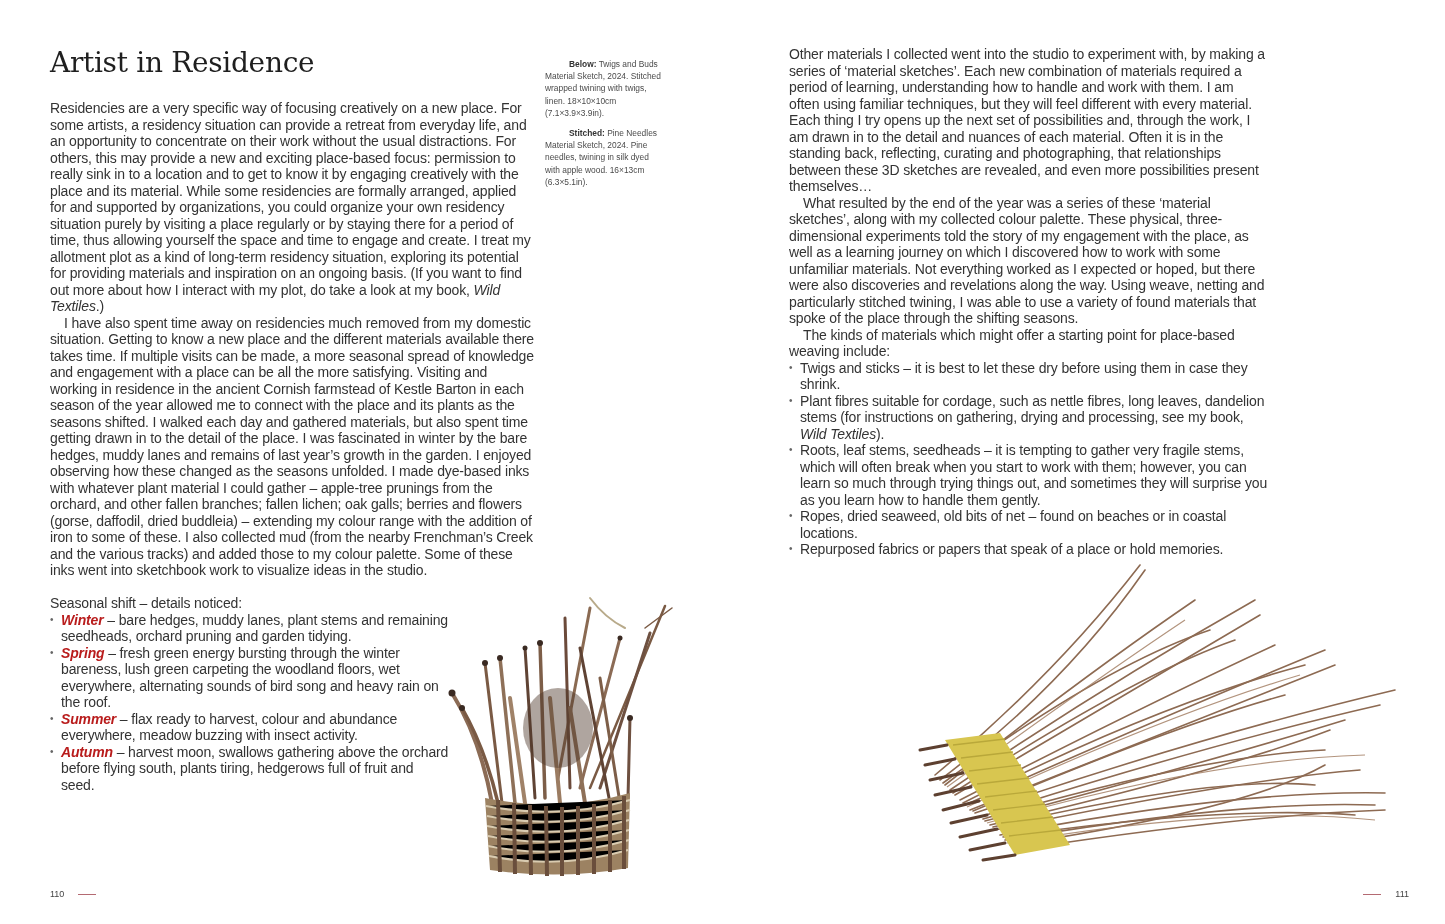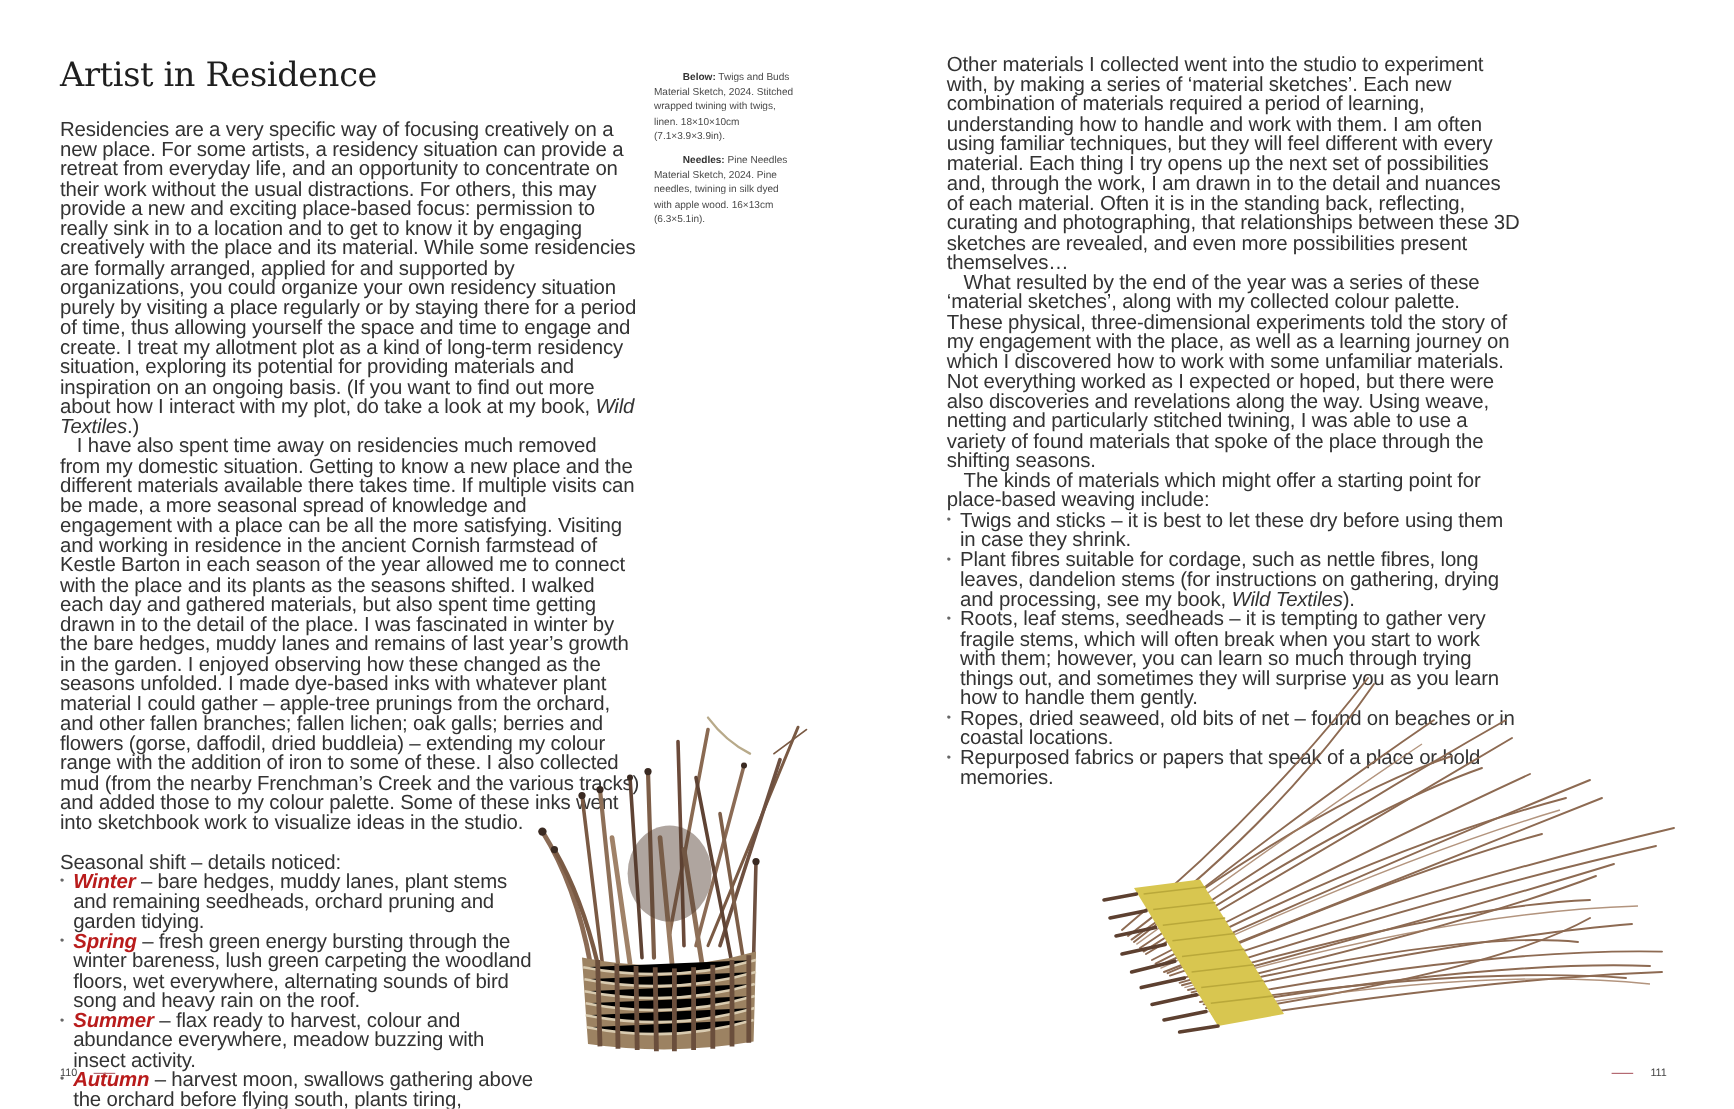--- a/index.html
+++ b/index.html
@@ -12,21 +12,21 @@
     .page-left { left: 0; width: 722px; }
     .page-right { left: 722px; width: 723px; }
 
     .title {
       position: absolute; left: 50px; top: 46px; margin: 0;
       font-family: "DejaVu Serif", serif; font-weight: normal;
       font-size: 28px; letter-spacing: -0.3px; color: #1f1f1f;
     }
 
     .body-text {
-      font-size: 17px; line-height: 16.5px; color: #333;
+      font-size: 14px; line-height: 16.5px; color: #333;
       letter-spacing: -0.15px;
     }
     .body-text p { margin: 0; }
     .body-text p.indent { text-indent: 14px; }
 
     .left-col { position: absolute; left: 50px; top: 100px; width: 484px; }
     .right-col { position: absolute; left: 67px; top: 46px; width: 478px; }
 
     .gap { height: 16.5px; }
 
@@ -41,40 +41,40 @@
 
     .caption {
       position: absolute; left: 545px; top: 58px; width: 118px;
       font-size: 8.4px; line-height: 12.2px; color: #4a4a4a;
     }
     .caption p { margin: 0 0 8px 0; }
     .caption .lead { font-weight: bold; color: #333; padding-left: 24px; }
 
     .folio { position: absolute; top: 889px; font-size: 9px; color: #444; display: flex; align-items: center; }
     .folio-left { left: 50px; }
-    .folio-right { right: 56px; }
+    .folio-right { right: 36px; }
     .folio .rule { display: inline-block; width: 18px; height: 1px; background: #b46a72; }
     .folio-left .rule { margin-left: 14px; }
     .folio-right .rule { margin-right: 14px; }
 
     .photo { position: absolute; }
     .photo-twigs { left: 440px; top: 588px; width: 240px; height: 290px; }
     .photo-needles { left: 905px; top: 555px; width: 495px; height: 315px; }
   </style>
 </head>
 <body>
 
 <div class="spread">
 
   <div class="page page-left">
     <h1 class="title">Artist in Residence</h1>
 
     <div class="caption">
       <p><span class="lead">Below:</span><span> Twigs and Buds Material Sketch, 2024. Stitched wrapped twining with twigs, linen. 18×10×10cm (7.1×3.9×3.9in).</span></p>
-      <p><span class="lead">Needles:</span><span> Pine Needles Material Sketch, 2024. Pine needles, twining in silk dyed with apple wood. 16×13cm (6.3×5.1in).</span></p>
+      <p><span class="lead">Stitched:</span><span> Pine Needles Material Sketch, 2024. Pine needles, twining in silk dyed with apple wood. 16×13cm (6.3×5.1in).</span></p>
     </div>
 
     <div class="left-col body-text">
       <p><span>Residencies are a very specific way of focusing creatively on a new place. For some artists, a residency situation can provide a retreat from everyday life, and an opportunity to concentrate on their work without the usual distractions. For others, this may provide a new and exciting place-based focus: permission to really sink in to a location and to get to know it by engaging creatively with the place and its material. While some residencies are formally arranged, applied for and supported by organizations, you could organize your own residency situation purely by visiting a place regularly or by staying there for a period of time, thus allowing yourself the space and time to engage and create. I treat my allotment plot as a kind of long-term residency situation, exploring its potential for providing materials and inspiration on an ongoing basis. (If you want to find out more about how I interact with my plot, do take a look at my book, </span><em>Wild Textiles</em><span>.)</span></p>
       <p class="indent">I have also spent time away on residencies much removed from my domestic situation. Getting to know a new place and the different materials available there takes time. If multiple visits can be made, a more seasonal spread of knowledge and engagement with a place can be all the more satisfying. Visiting and working in residence in the ancient Cornish farmstead of Kestle Barton in each season of the year allowed me to connect with the place and its plants as the seasons shifted. I walked each day and gathered materials, but also spent time getting drawn in to the detail of the place. I was fascinated in winter by the bare hedges, muddy lanes and remains of last year’s growth in the garden. I enjoyed observing how these changed as the seasons unfolded. I made dye-based inks with whatever plant material I could gather – apple-tree prunings from the orchard, and other fallen branches; fallen lichen; oak galls; berries and flowers (gorse, daffodil, dried buddleia) – extending my colour range with the addition of iron to some of these. I also collected mud (from the nearby Frenchman’s Creek and the various tracks) and added those to my colour palette. Some of these inks went into sketchbook work to visualize ideas in the studio.</p>
       <div class="gap"></div>
       <p>Seasonal shift – details noticed:</p>
       <ul class="bullets season-list">
         <li><span class="bold">Winter</span><span> – bare hedges, muddy lanes, plant stems and remaining seedheads, orchard pruning and garden tidying.</span></li>
         <li><span class="bold">Spring</span><span> – fresh green energy bursting through the winter bareness, lush green carpeting the woodland floors, wet everywhere, alternating sounds of bird song and heavy rain on the roof.</span></li>

